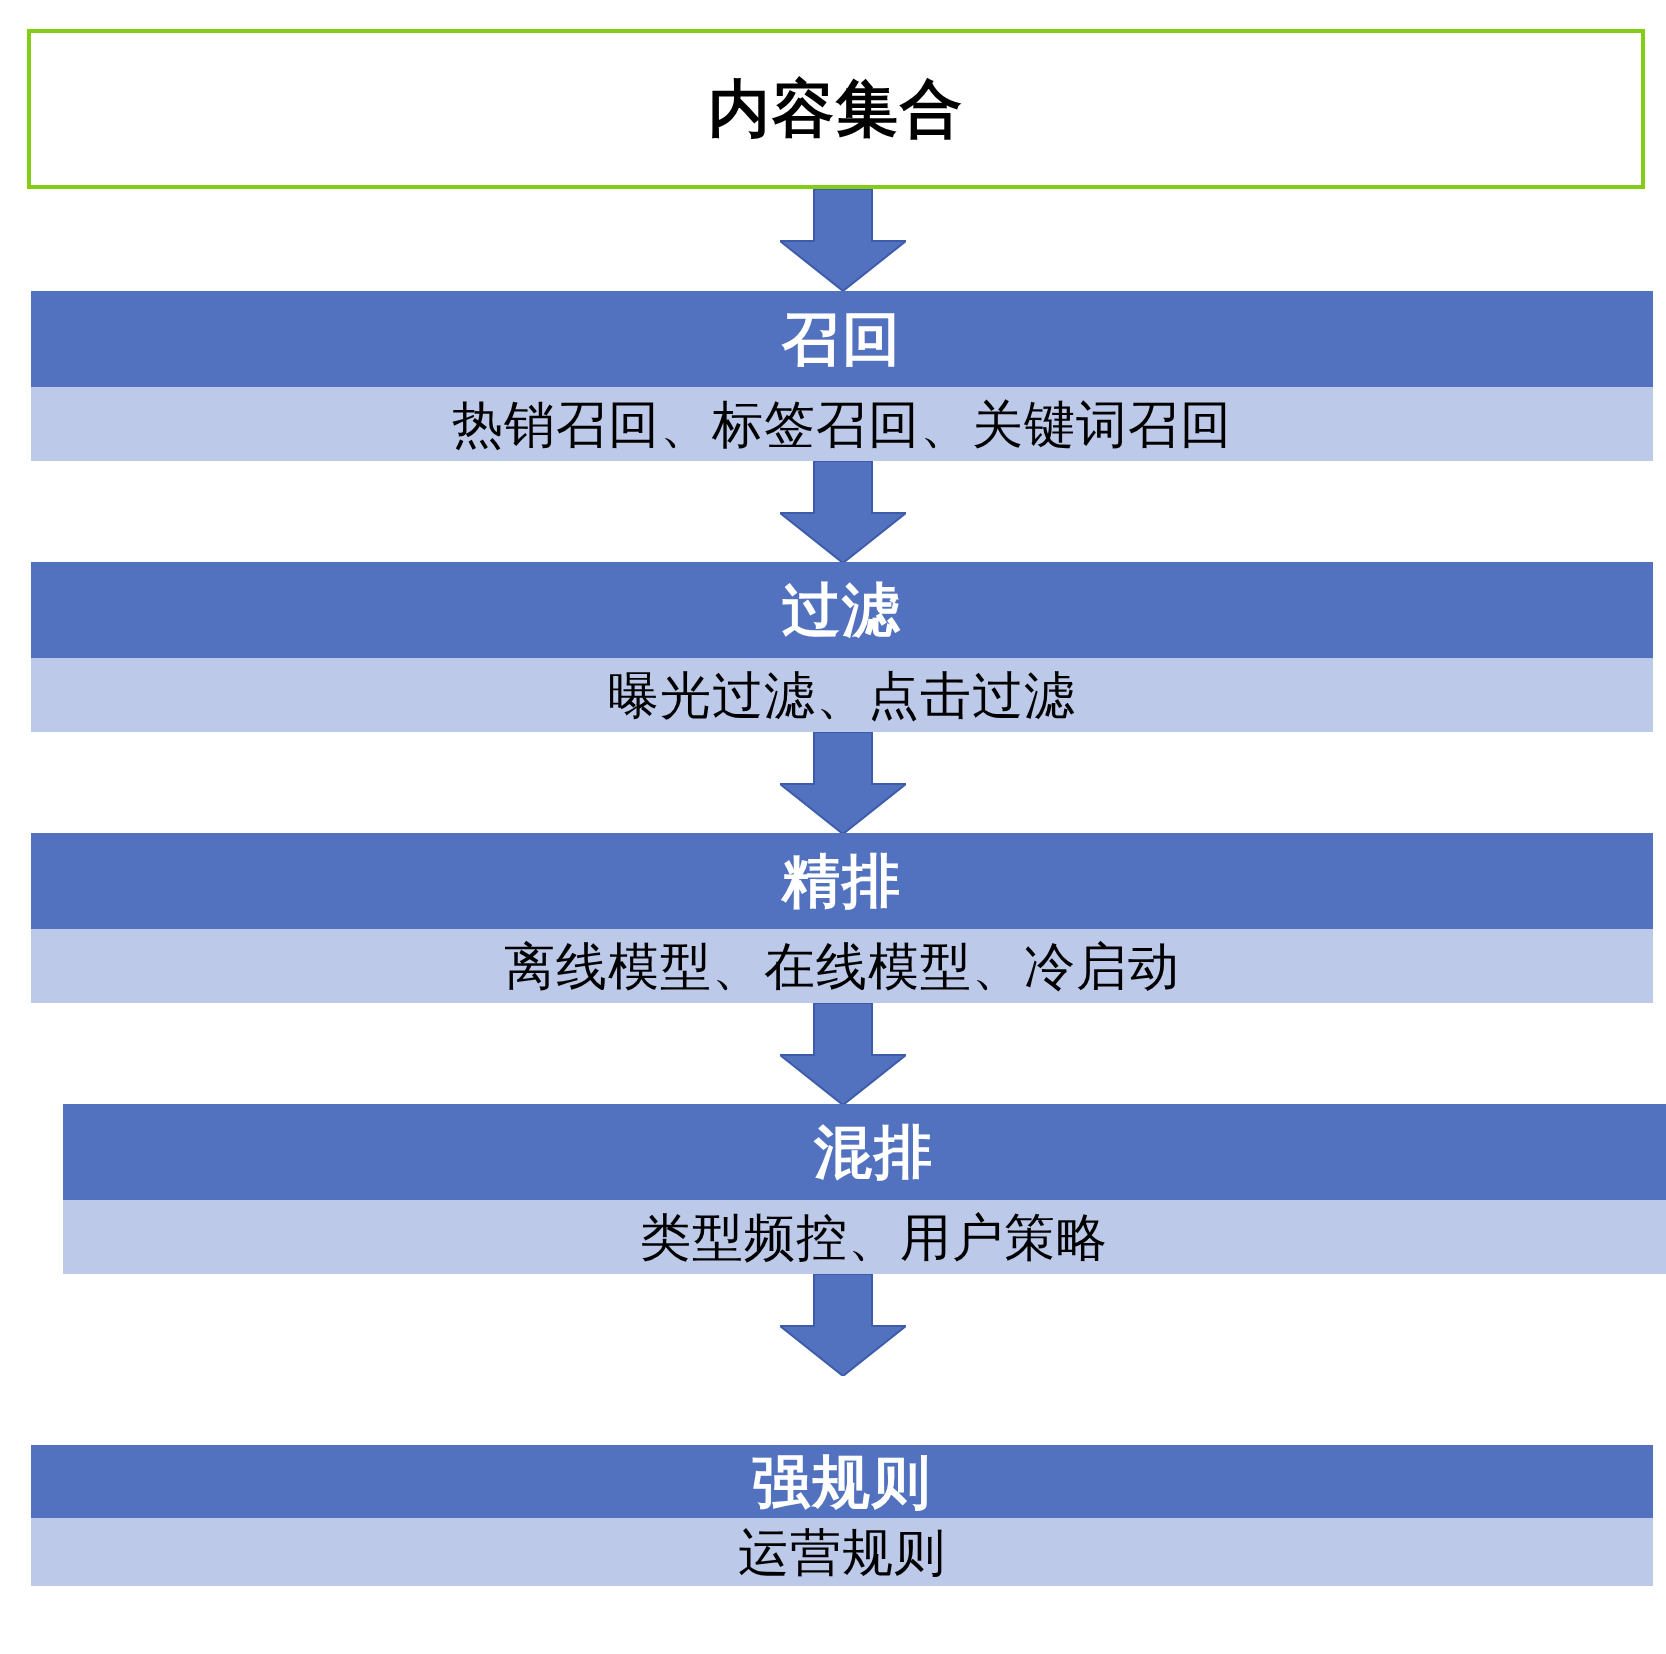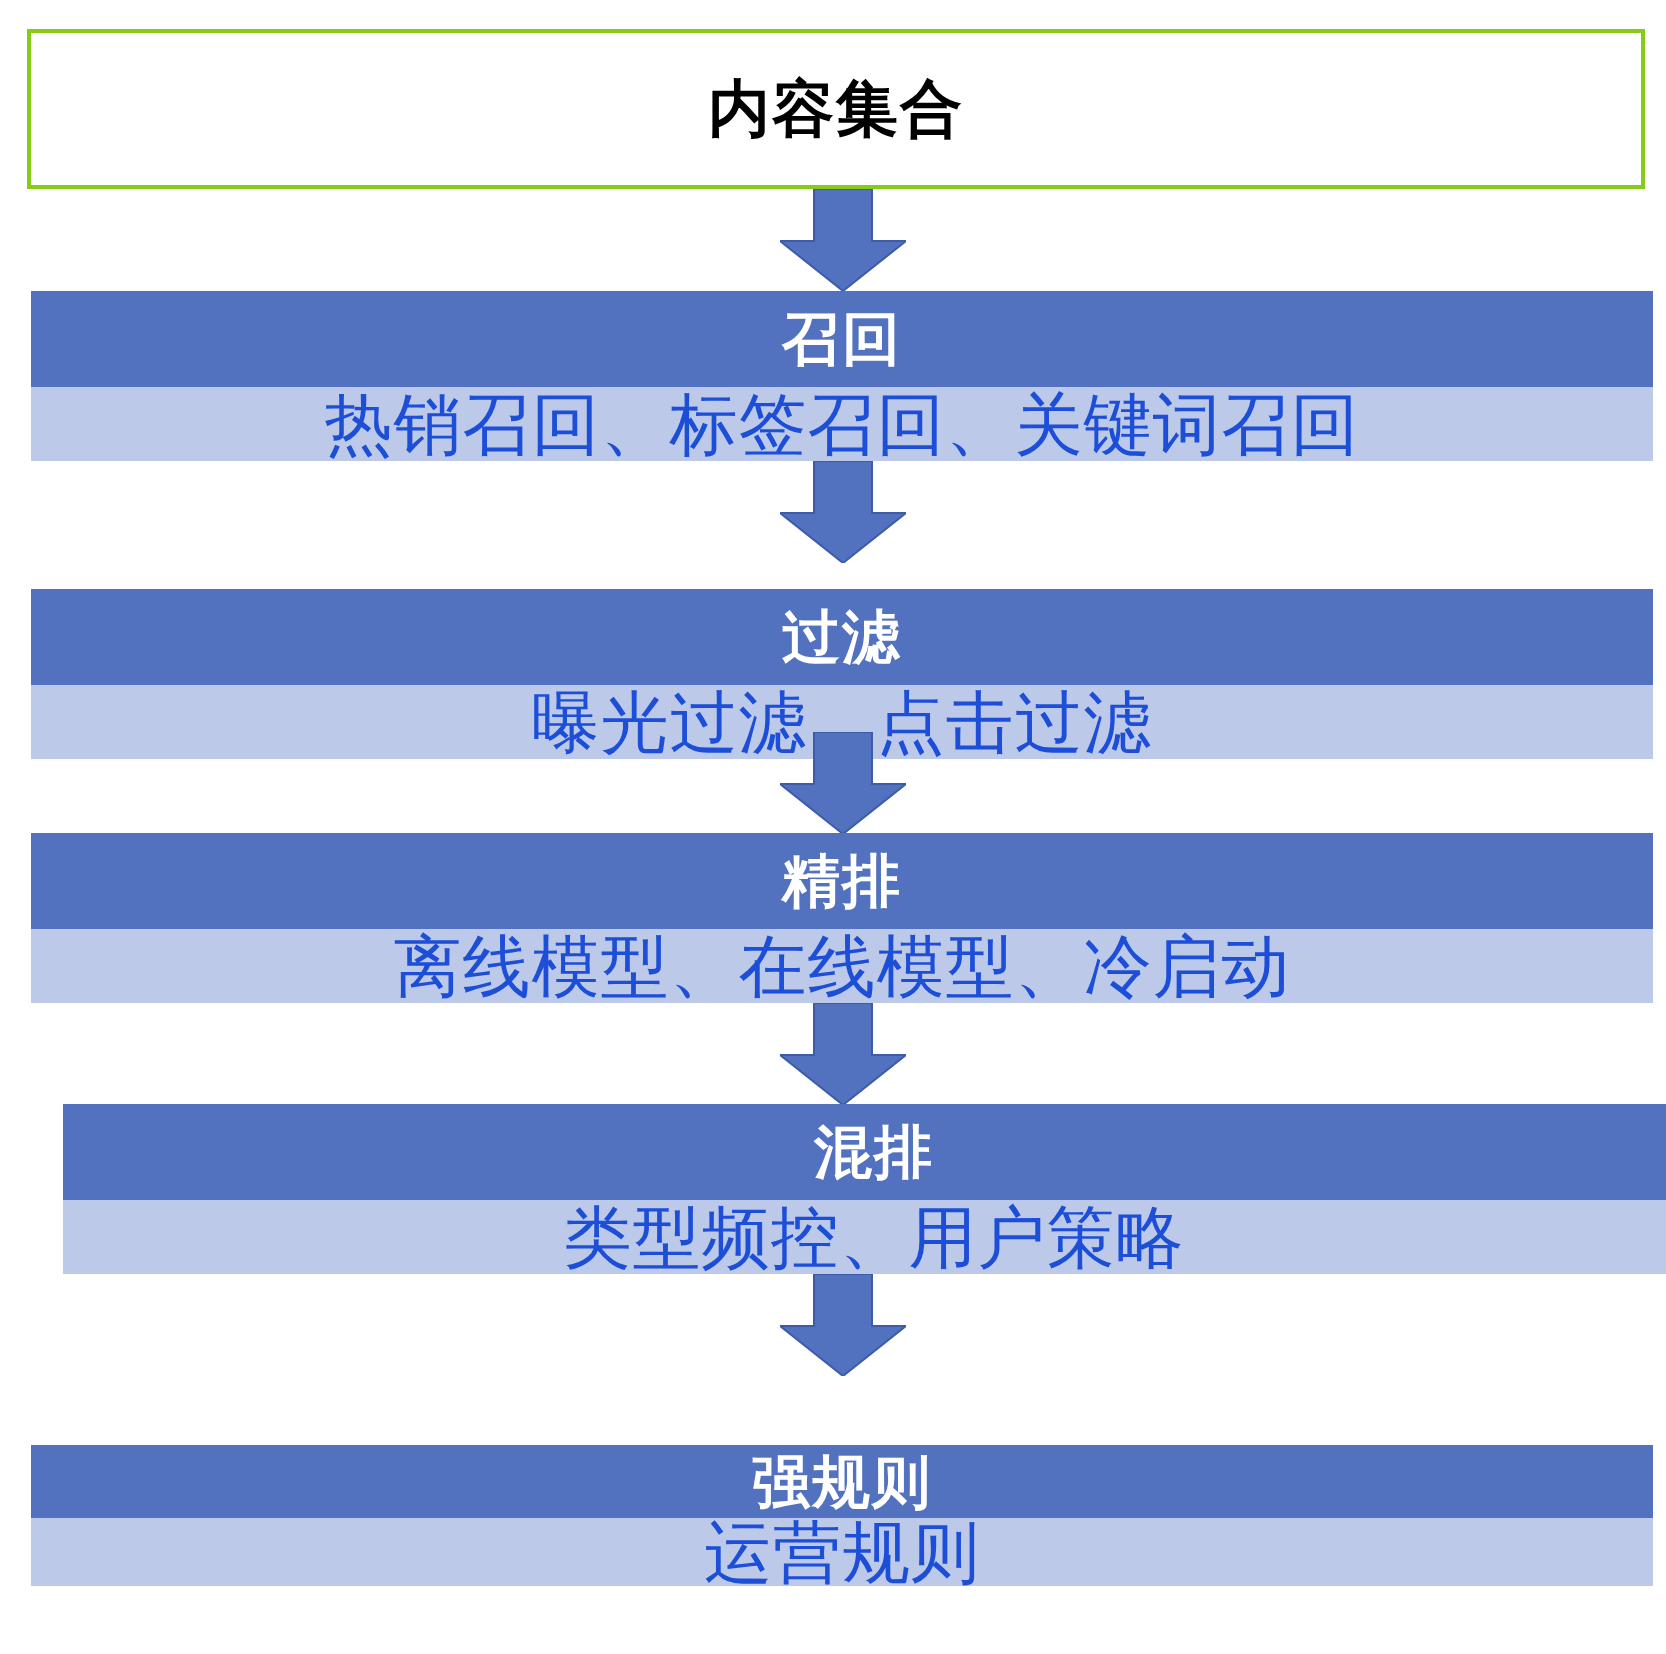--- a/index.html
+++ b/index.html
@@ -65,23 +65,23 @@
   .stage-body {
     width: 100%;
     height: 74px;
     background: #bcc9e8;
     display: flex;
     align-items: center;
     justify-content: center;
     box-sizing: border-box;
   }
   .stage-body-label {
-    font-size: 68px;
+    font-size: 51px;
     font-weight: normal;
-    color: #1d4ed8;
+    color: #000000;
     letter-spacing: 1px;
     line-height: 1;
   }
   .stage-5 .stage-header { height: 73px; }
   .stage-5 .stage-body { height: 68px; }
 
   
   .arrow {
     position: absolute;
     width: 126px;
@@ -113,21 +113,21 @@
       <span class="stage-body-label">热销召回、标签召回、关键词召回</span>
     </div>
   </div>
 
   <div class="arrow" style="top:461px;">
     <svg viewBox="0 0 126 102" preserveAspectRatio="none" aria-hidden="true">
       <polygon points="34,0 92,0 92,52 126,52 63,102 0,52 34,52" fill="#5272bf" stroke="#3c5ba8" stroke-width="2"></polygon>
     </svg>
   </div>
 
-  <div class="stage stage-2" style="top:589px;">
+  <div class="stage stage-2" style="top:562px;">
     <div class="stage-header">
       <span class="stage-header-label">过滤</span>
     </div>
     <div class="stage-body">
       <span class="stage-body-label">曝光过滤、点击过滤</span>
     </div>
   </div>
 
   <div class="arrow" style="top:732px;">
     <svg viewBox="0 0 126 102" preserveAspectRatio="none" aria-hidden="true">

